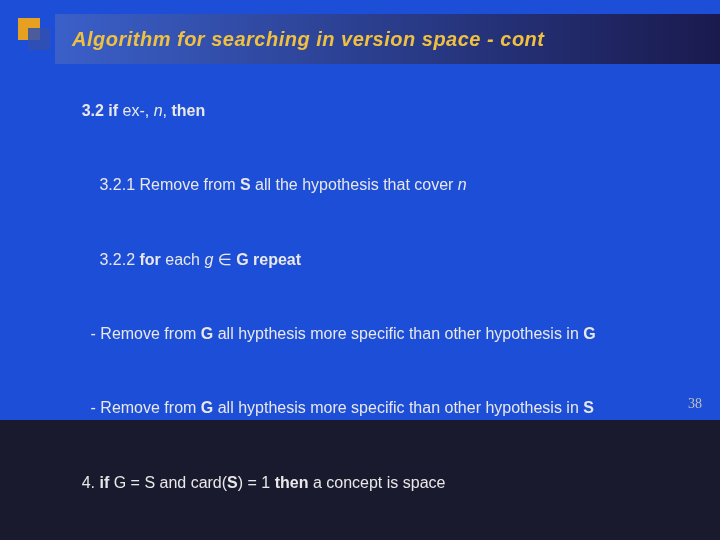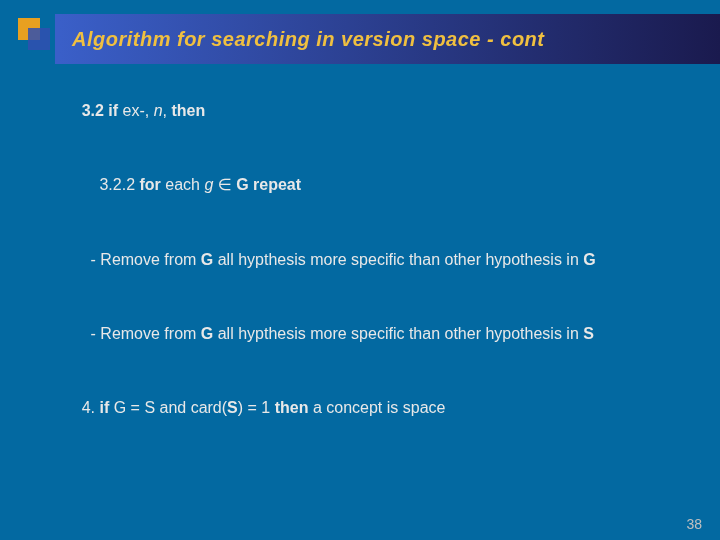--- a/index.html
+++ b/index.html
@@ -7,22 +7,22 @@
       width: 720px;
       height: 540px;
       background: #1a1a2e;
       font-family: Arial, sans-serif;
       overflow: hidden;
       position: relative;
     }
 
     .slide {
       width: 720px;
-      height: 540px;
-      background: #0369a1;
+      height: 420px;
+      background: #1d4ed8;
       position: relative;
     }
 
     
     .deco-squares {
       position: absolute;
       top: 18px;
       left: 18px;
       width: 36px;
       height: 36px;
@@ -95,21 +95,21 @@
     .italic { font-style: italic; }
     .mono-bold { font-weight: bold; }
 
     
     .page-num {
       position: absolute;
       bottom: 8px;
       right: 18px;
       color: #c0c0c0;
       font-size: 14px;
-      font-family: Liberation Sans, sans-serif;
+      font-family: Liberation Serif, serif;
     }
   </style>
 </head>
 <body>
 
 <div class="slide">
 
   <div class="deco-squares">
     <div class="sq1"></div>
     <div class="sq2"></div>
@@ -117,20 +117,23 @@
 
   <div class="left-bar"></div>
 
   <div class="title-bar">
     <span class="title-text">Algorithm for searching in version space - cont</span>
   </div>
 
   <div class="content">
     <div class="line">
       <span class="mono-bold">3.2 </span><span class="kw">if</span><span> ex-, </span><span class="italic">n</span><span>, </span><span class="kw">then</span>
+    </div>
+    <div class="line">
+      <span>&nbsp;&nbsp;&nbsp;&nbsp;3.2.1 Remove from <span class="kw">S</span> all the hypothesis that cover <span class="italic">n</span></span>
     </div>
     <div class="line">
       <span>&nbsp;&nbsp;&nbsp;&nbsp;3.2.2 </span><span class="kw">for</span><span> each <span class="italic">g</span> ∈ <span class="kw">G</span> </span><span class="kw">repeat</span>
     </div>
     <div class="line">
       <span>&nbsp;&nbsp;- Remove from <span class="kw">G</span> all hypthesis more specific than other hypothesis in <span class="kw">G</span></span>
     </div>
     <div class="line">
       <span>&nbsp;&nbsp;- Remove from <span class="kw">G</span> all hypthesis more specific than other hypothesis in <span class="kw">S</span></span>
     </div>

